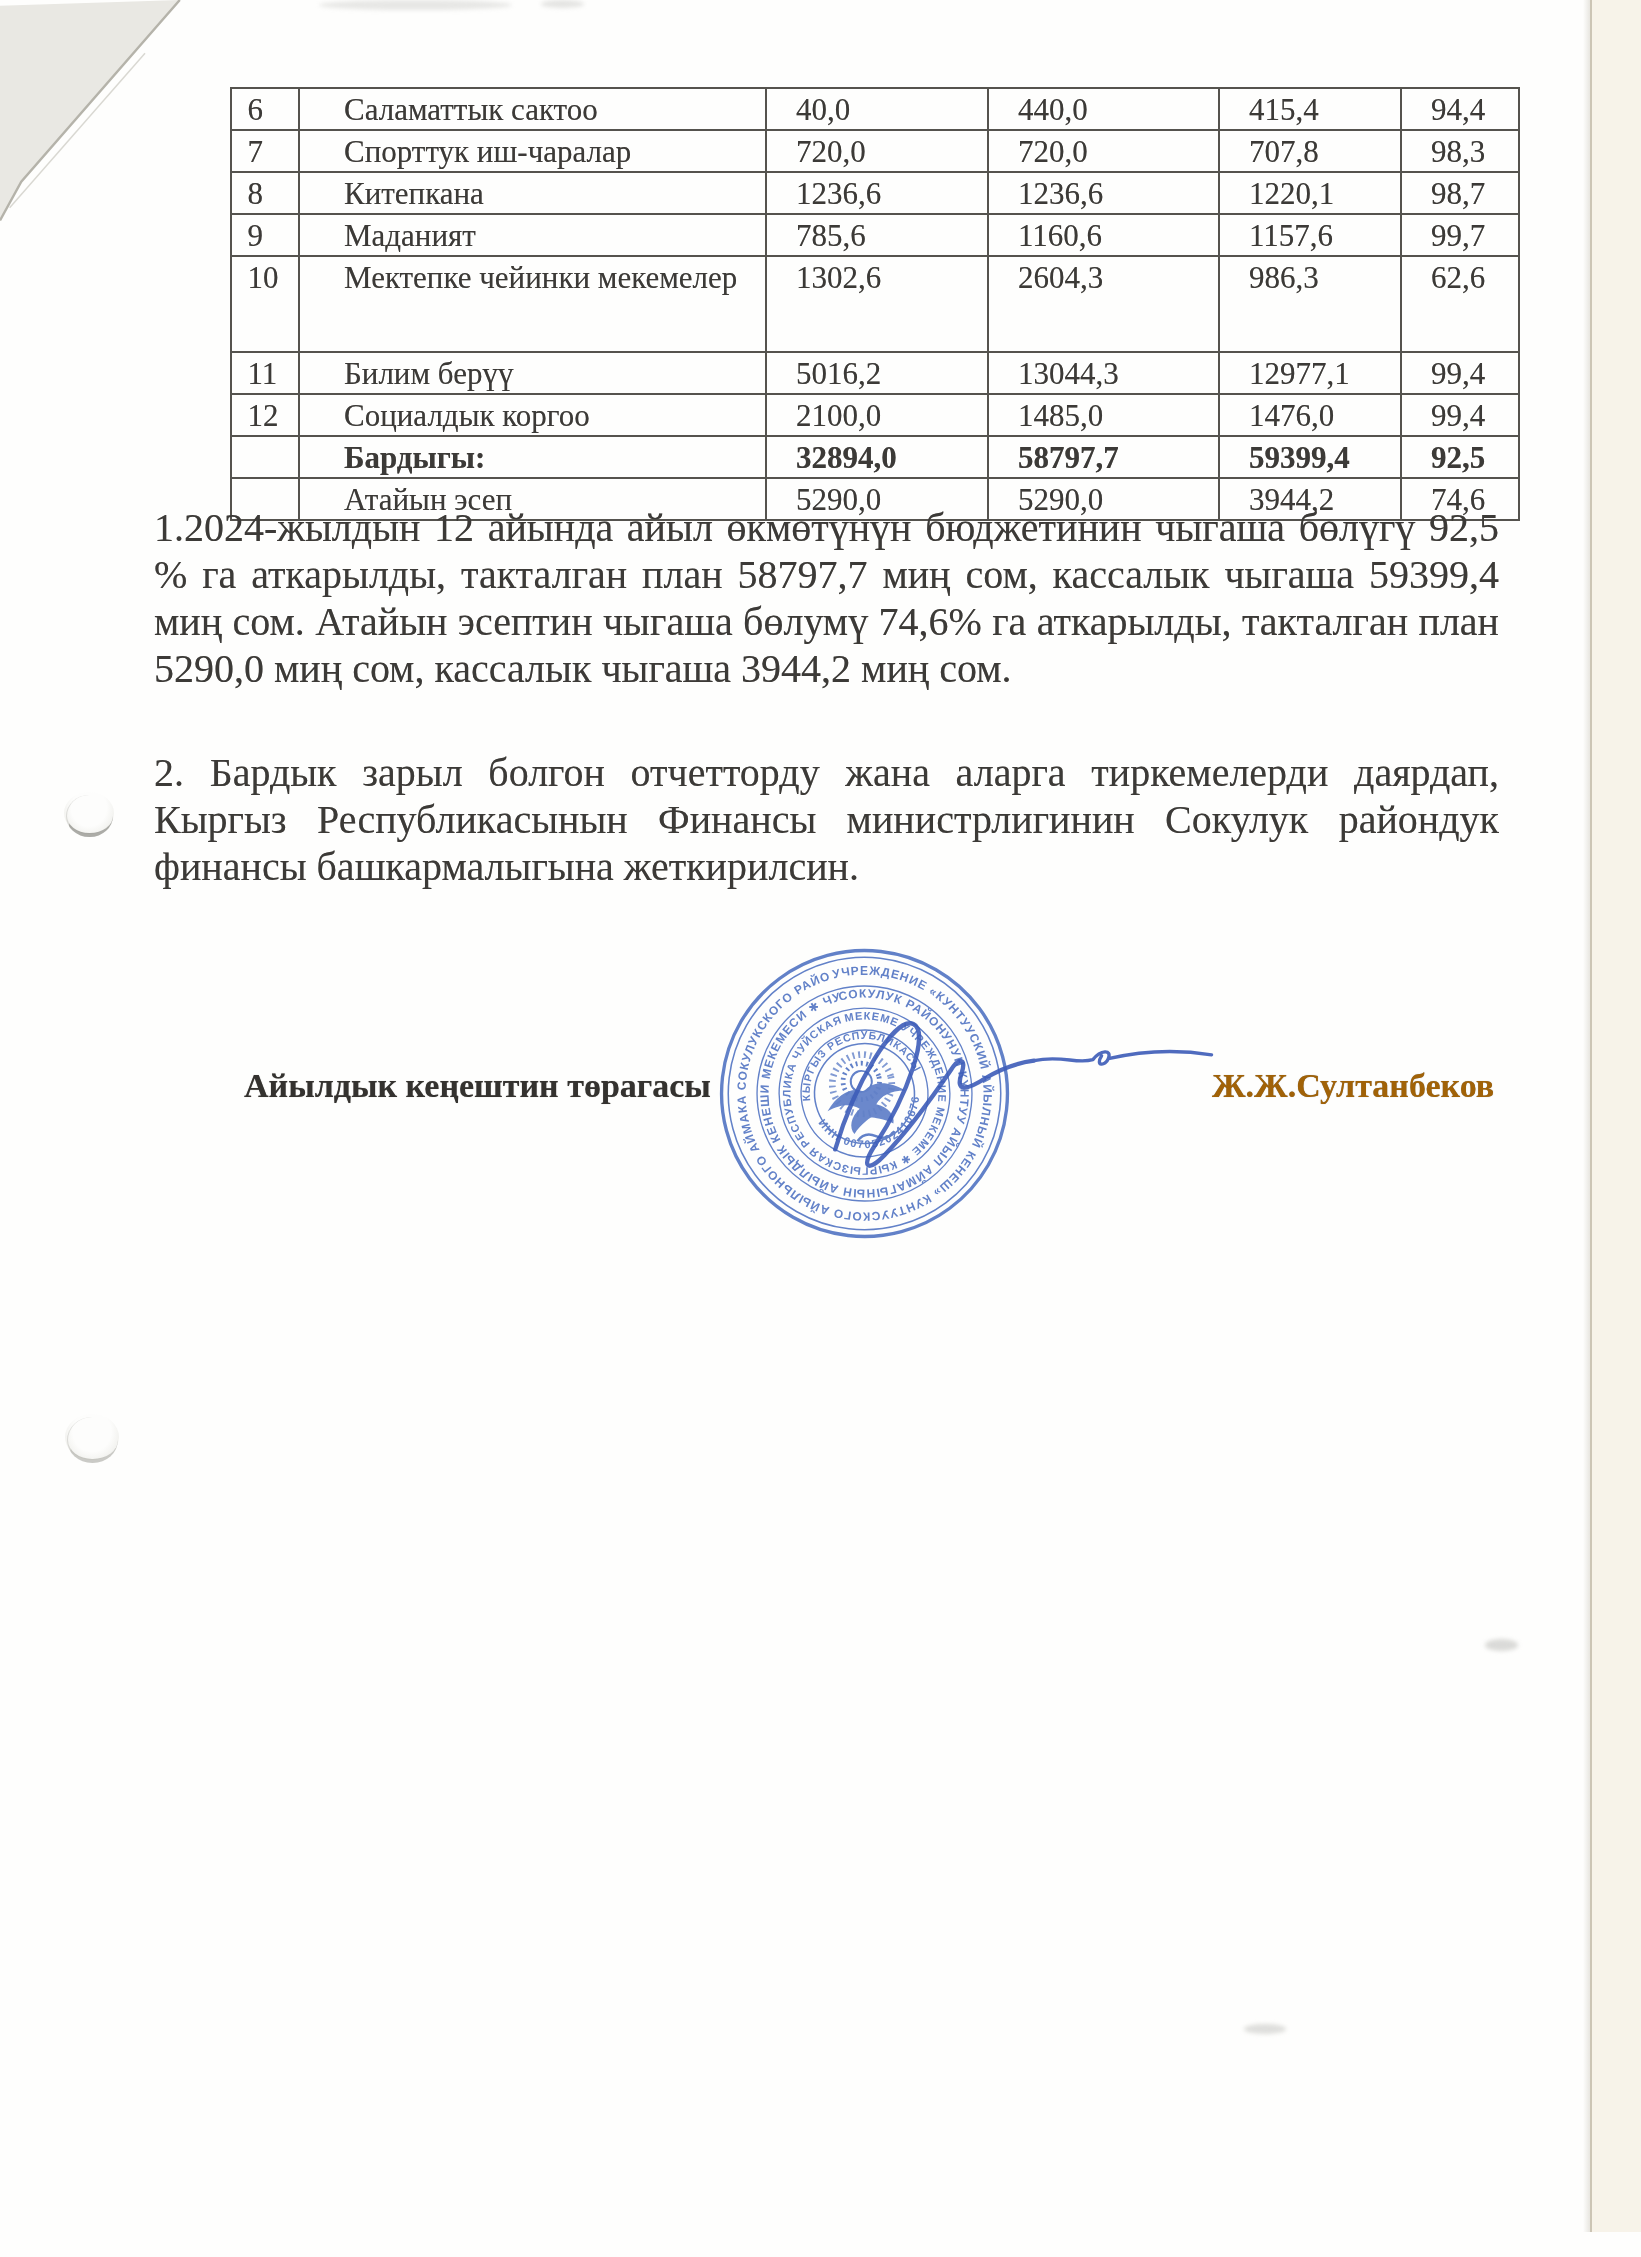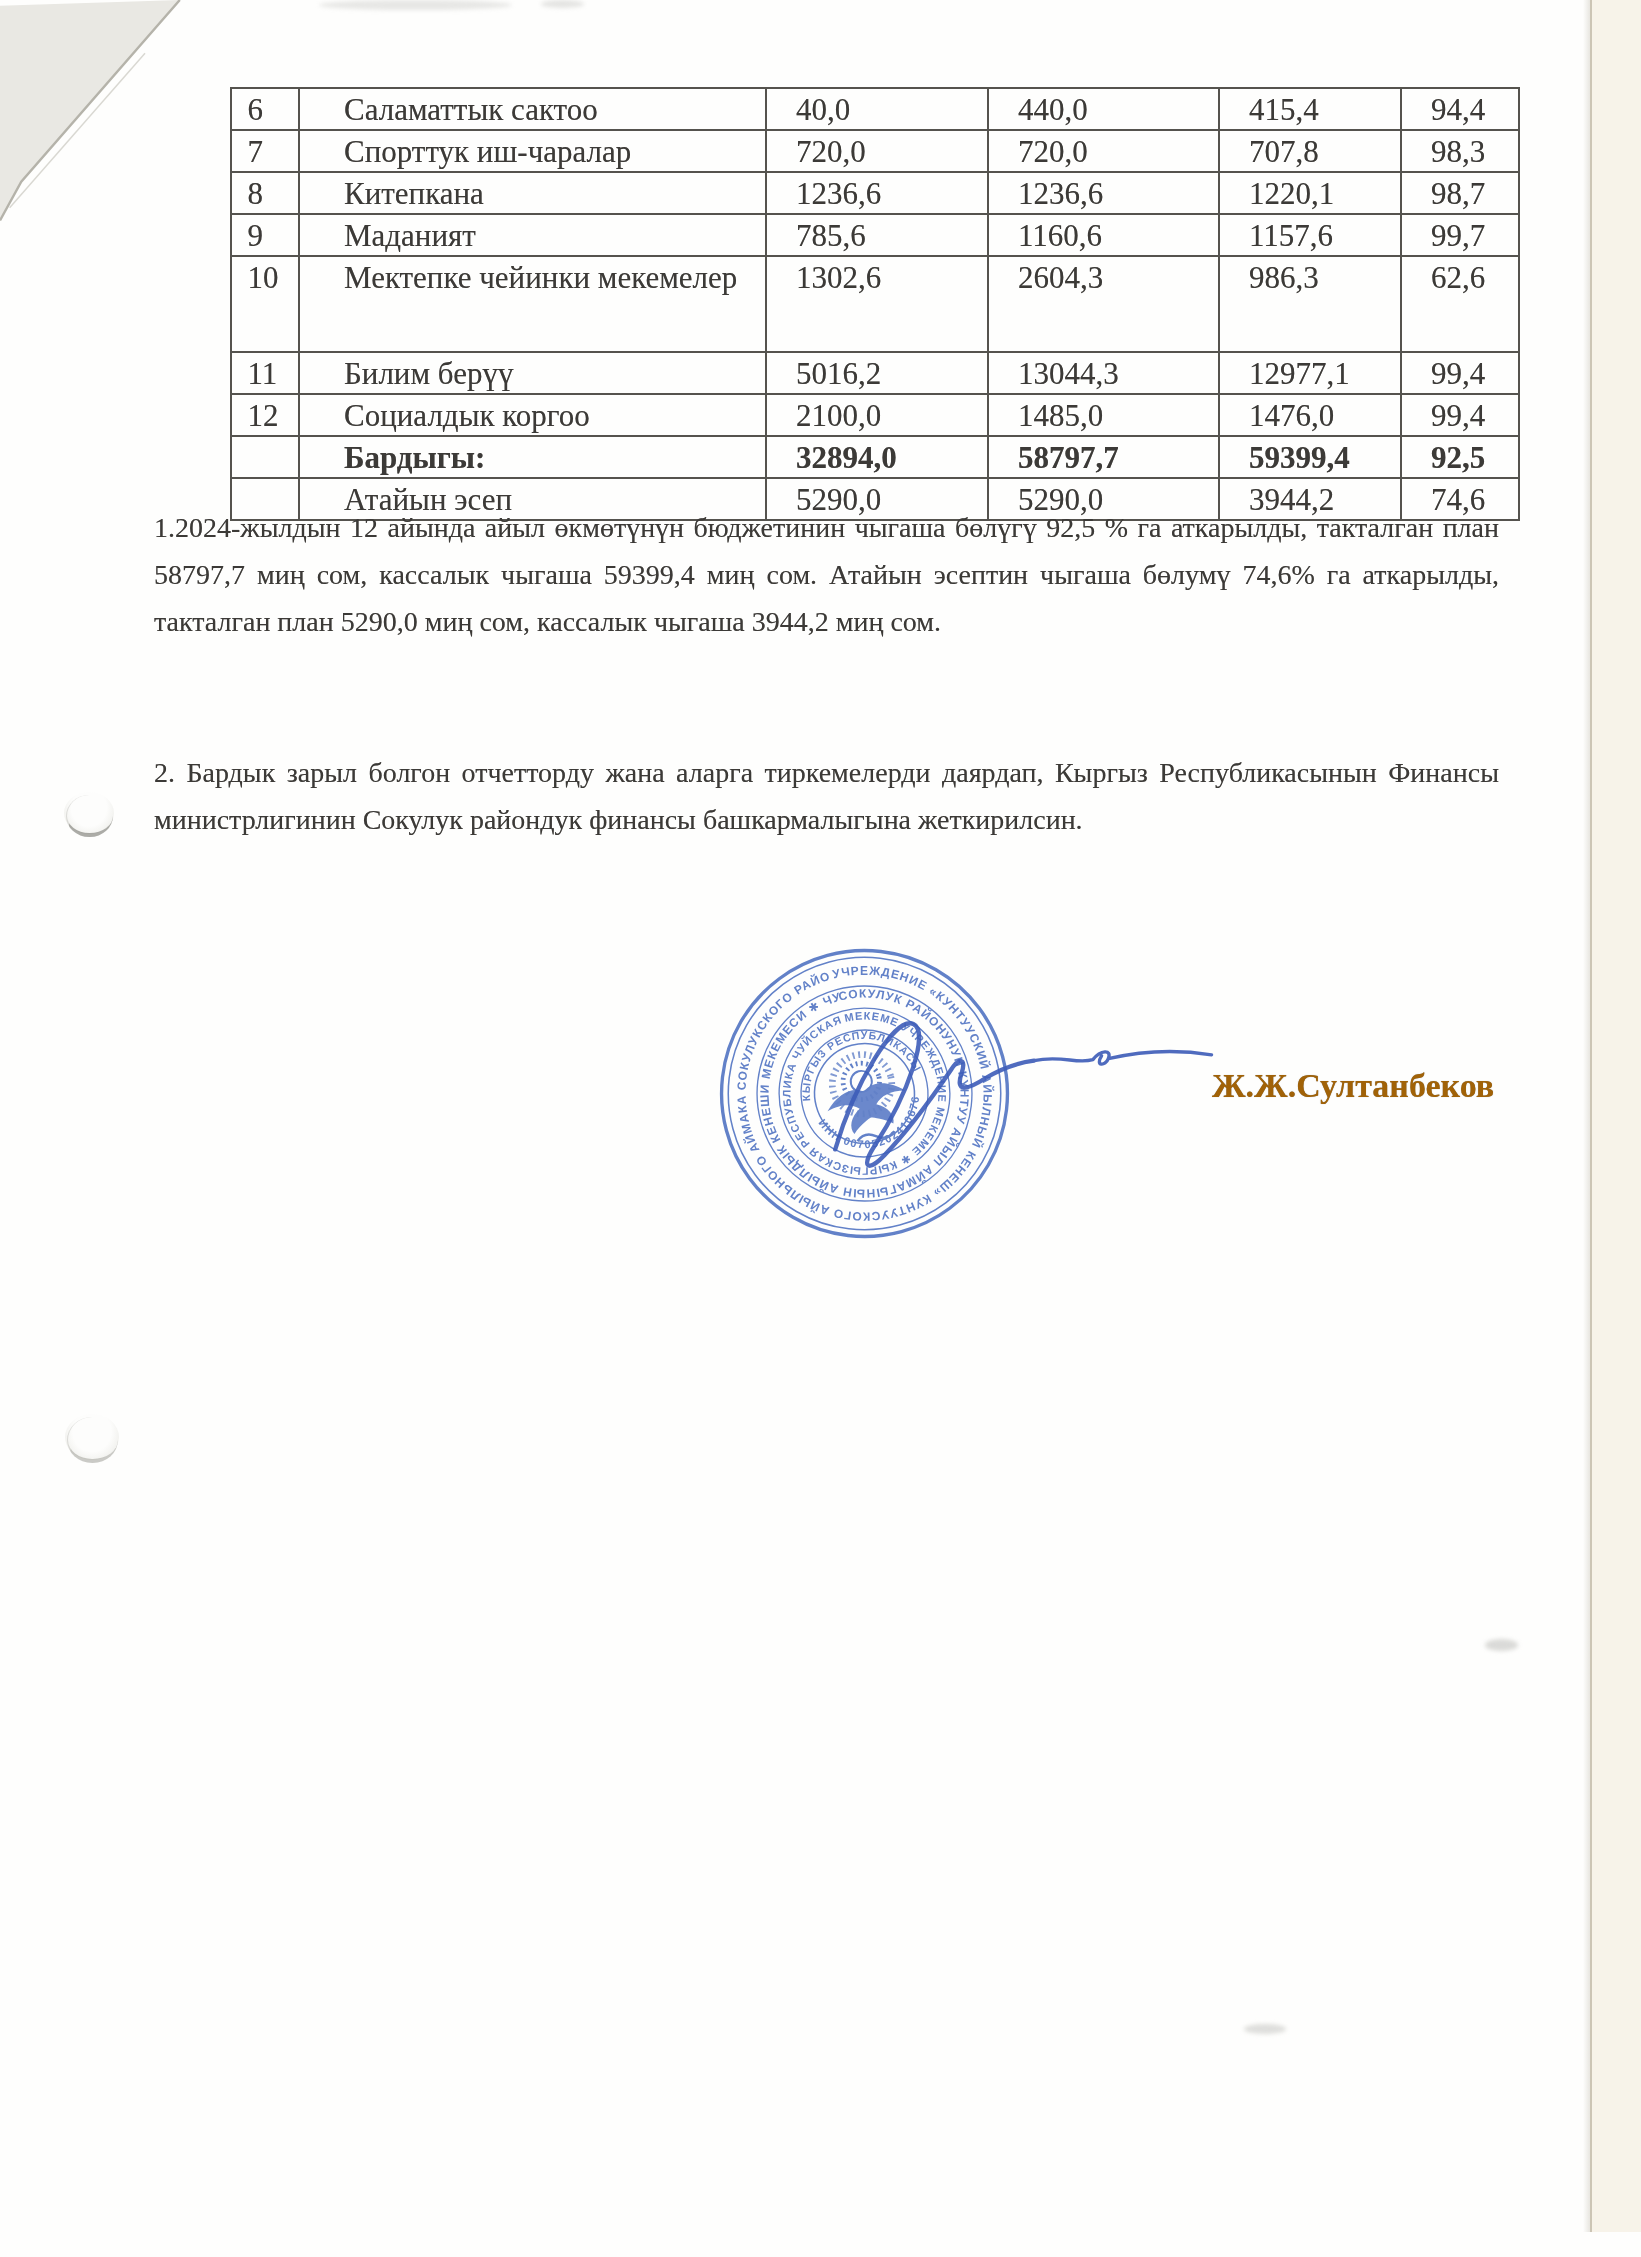--- a/index.html
+++ b/index.html
@@ -30,21 +30,21 @@
     text-shadow:0 0 0.6px rgba(70,68,64,.55);}
   .budget-table td{border:2.4px solid var(--line);vertical-align:top;
     padding:1px 3.9px 0 0;line-height:39px;overflow:hidden;white-space:normal;}
   .budget-table tr{height:40px;}
   .budget-table tr.tall{height:96px;}
   .budget-table tr.bold{font-weight:bold;}
   .budget-table td.num{padding-left:15.4px;}
   .budget-table td.name{padding-left:44px;}
   .budget-table td.val{padding-left:29px;}
   
-  .para{position:absolute;left:154px;width:1345px;font-size:28px;line-height:47px;
+  .para{position:absolute;left:154px;width:1345px;font-size:40px;line-height:47px;
     color:var(--ink);text-align:justify;text-shadow:0 0 0.6px rgba(70,68,64,.5);}
   .para-1{top:504px;}
   .para-2{top:712px;margin-top:37px;}
   .para-3{top:870px;}
   
   .sig-title{position:absolute;left:244px;top:1067px;font-size:34px;font-weight:bold;
     color:#34322f;text-shadow:0 0 0.7px rgba(60,58,54,.6);}
   .sig-name{position:absolute;left:1212px;top:1067px;font-size:34px;font-weight:bold;
     color:#a16207;text-shadow:0 0 0.7px rgba(60,58,54,.6);}
   
@@ -153,20 +153,21 @@
           <td class="val">5290,0</td>
           <td class="val">3944,2</td>
           <td class="val">74,6</td>
         </tr>
       </tbody>
   </table>
 
   <div class="para para-1">1.2024-жылдын 12 айында айыл өкмөтүнүн бюджетинин чыгаша бөлүгү 92,5 % га аткарылды, такталган план 58797,7 миң сом, кассалык чыгаша 59399,4 миң сом.  Атайын эсептин чыгаша бөлумү  74,6% га аткарылды,  такталган  план 5290,0 миң сом, кассалык чыгаша 3944,2 миң сом.</div>
   <div class="para para-2">2. Бардык зарыл болгон отчетторду жана аларга тиркемелерди даярдап, Кыргыз Республикасынын Финансы министрлигинин Сокулук райондук финансы башкармалыгына жеткирилсин.</div>
 
+  <div class="sig-title">Айылдык кеңештин төрагасы</div>
   <div class="sig-name">Ж.Ж.Султанбеков</div>
 
   <svg class="stamp" width="307" height="307" viewBox="0 0 320 320">
     <defs>
       <path id="rO" d="M 160,36 a 124,124 0 1 1 -0.02,0"></path>
       <path id="rM" d="M 160,60 a 100,100 0 1 1 -0.02,0"></path>
       <path id="rI" d="M 160,83 a 77,77 0 1 1 -0.02,0"></path>
       <path id="rC" d="M 103,160 A 57,57 0 1 1 217,160"></path>
       <path id="rN" d="M 103,160 A 57,57 0 0 0 217,160"></path>
     </defs>

